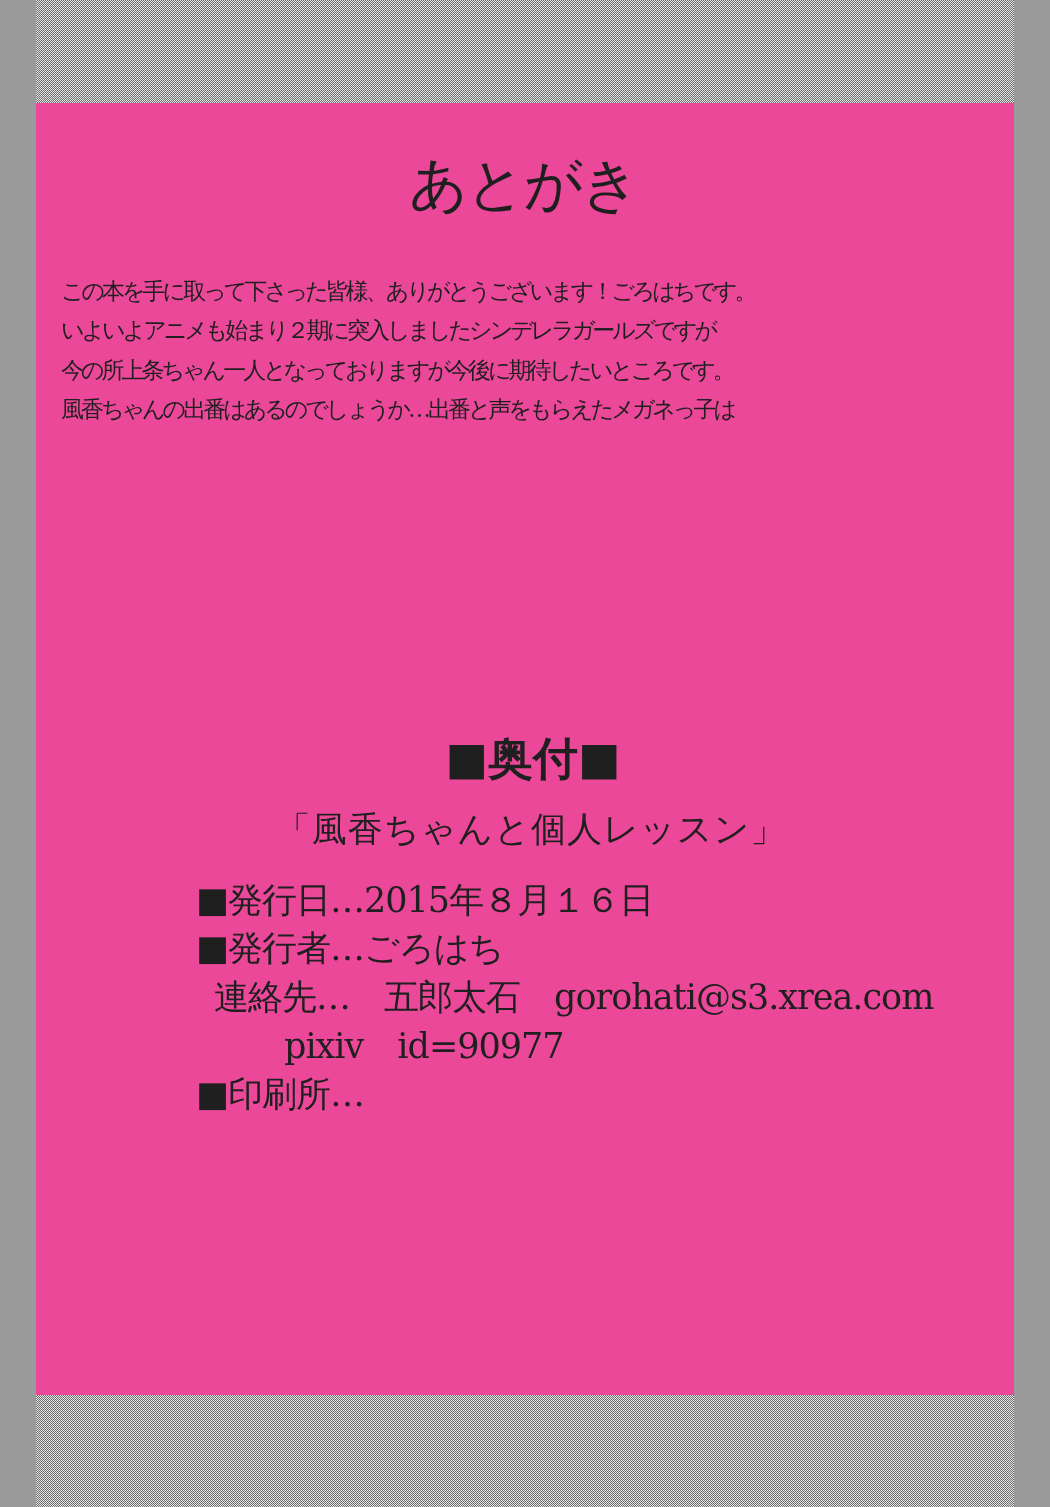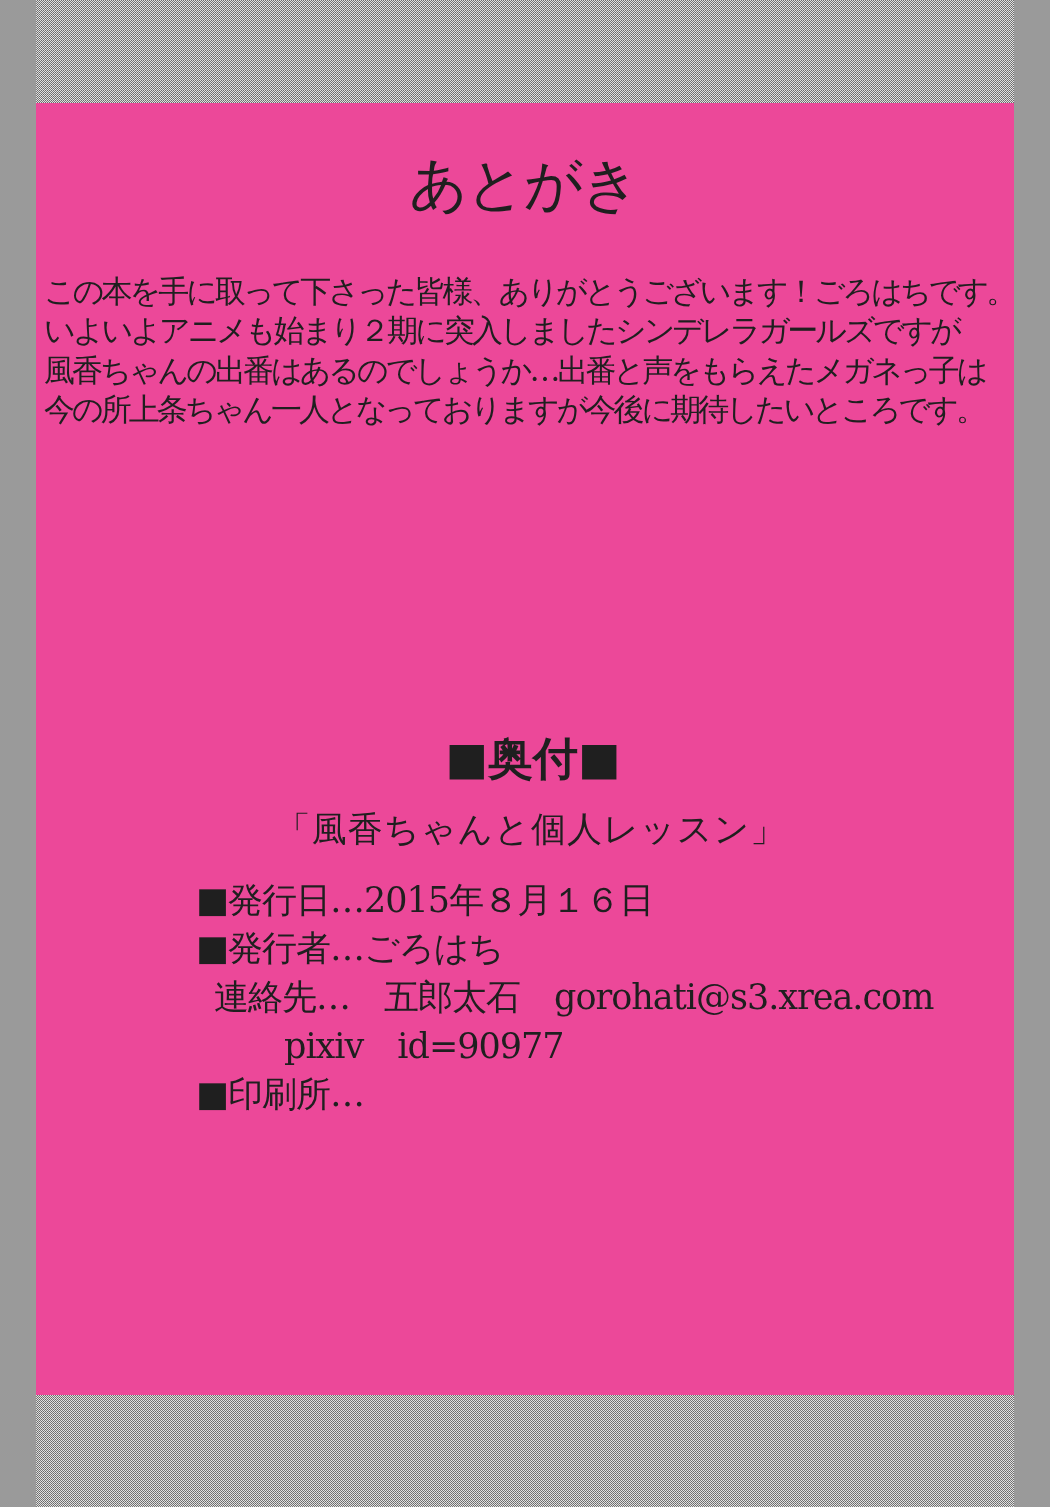--- a/index.html
+++ b/index.html
@@ -23,22 +23,22 @@
   .noise-band.bottom { bottom:0; height:112px; }
 
   .afterword-title {
     position:absolute; top:146px; left:373px;
     margin:0;
     font-size:58px; font-weight:normal;
     letter-spacing:-2px;
     white-space:nowrap;
   }
   .afterword-body {
-    position:absolute; top:272px; left:8px;
-    font-size:31px; line-height:39.3px;
+    position:absolute; top:272px; left:25px;
+    font-size:23px; line-height:39.3px;
     letter-spacing:-3px;
     white-space:nowrap;
   }
   .colophon-heading {
     position:absolute; top:729px; left:-28px; width:1050px;
     margin:0;
     text-align:center;
     font-size:45px; font-weight:bold;
     letter-spacing:0;
     white-space:nowrap;
@@ -74,22 +74,22 @@
 
 <div class="page">
 
   <div class="noise-band top"></div>
 
   <h1 class="afterword-title">あとがき</h1>
 
   <div class="afterword-body">
     <div class="body-line">この本を手に取って下さった皆様、ありがとうございます！ごろはちです。</div>
     <div class="body-line">いよいよアニメも始まり２期に突入しましたシンデレラガールズですが</div>
+    <div class="body-line">今の所上条ちゃん一人となっておりますが今後に期待したいところです。</div>
     <div class="body-line">風香ちゃんの出番はあるのでしょうか…出番と声をもらえたメガネっ子は</div>
-    <div class="body-line">今の所上条ちゃん一人となっておりますが今後に期待したいところです。</div>
   </div>
 
   <h2 class="colophon-heading">■奥付■</h2>
 
   <div class="book-title">「風香ちゃんと個人レッスン」</div>
 
   <div>
     <div class="c-line c-0">■発行日…2015年８月１６日</div>
     <div class="c-line c-1">■発行者…ごろはち</div>
     <div class="c-line c-2">連絡先…　五郎太石　gorohati@s3.xrea.com</div>

